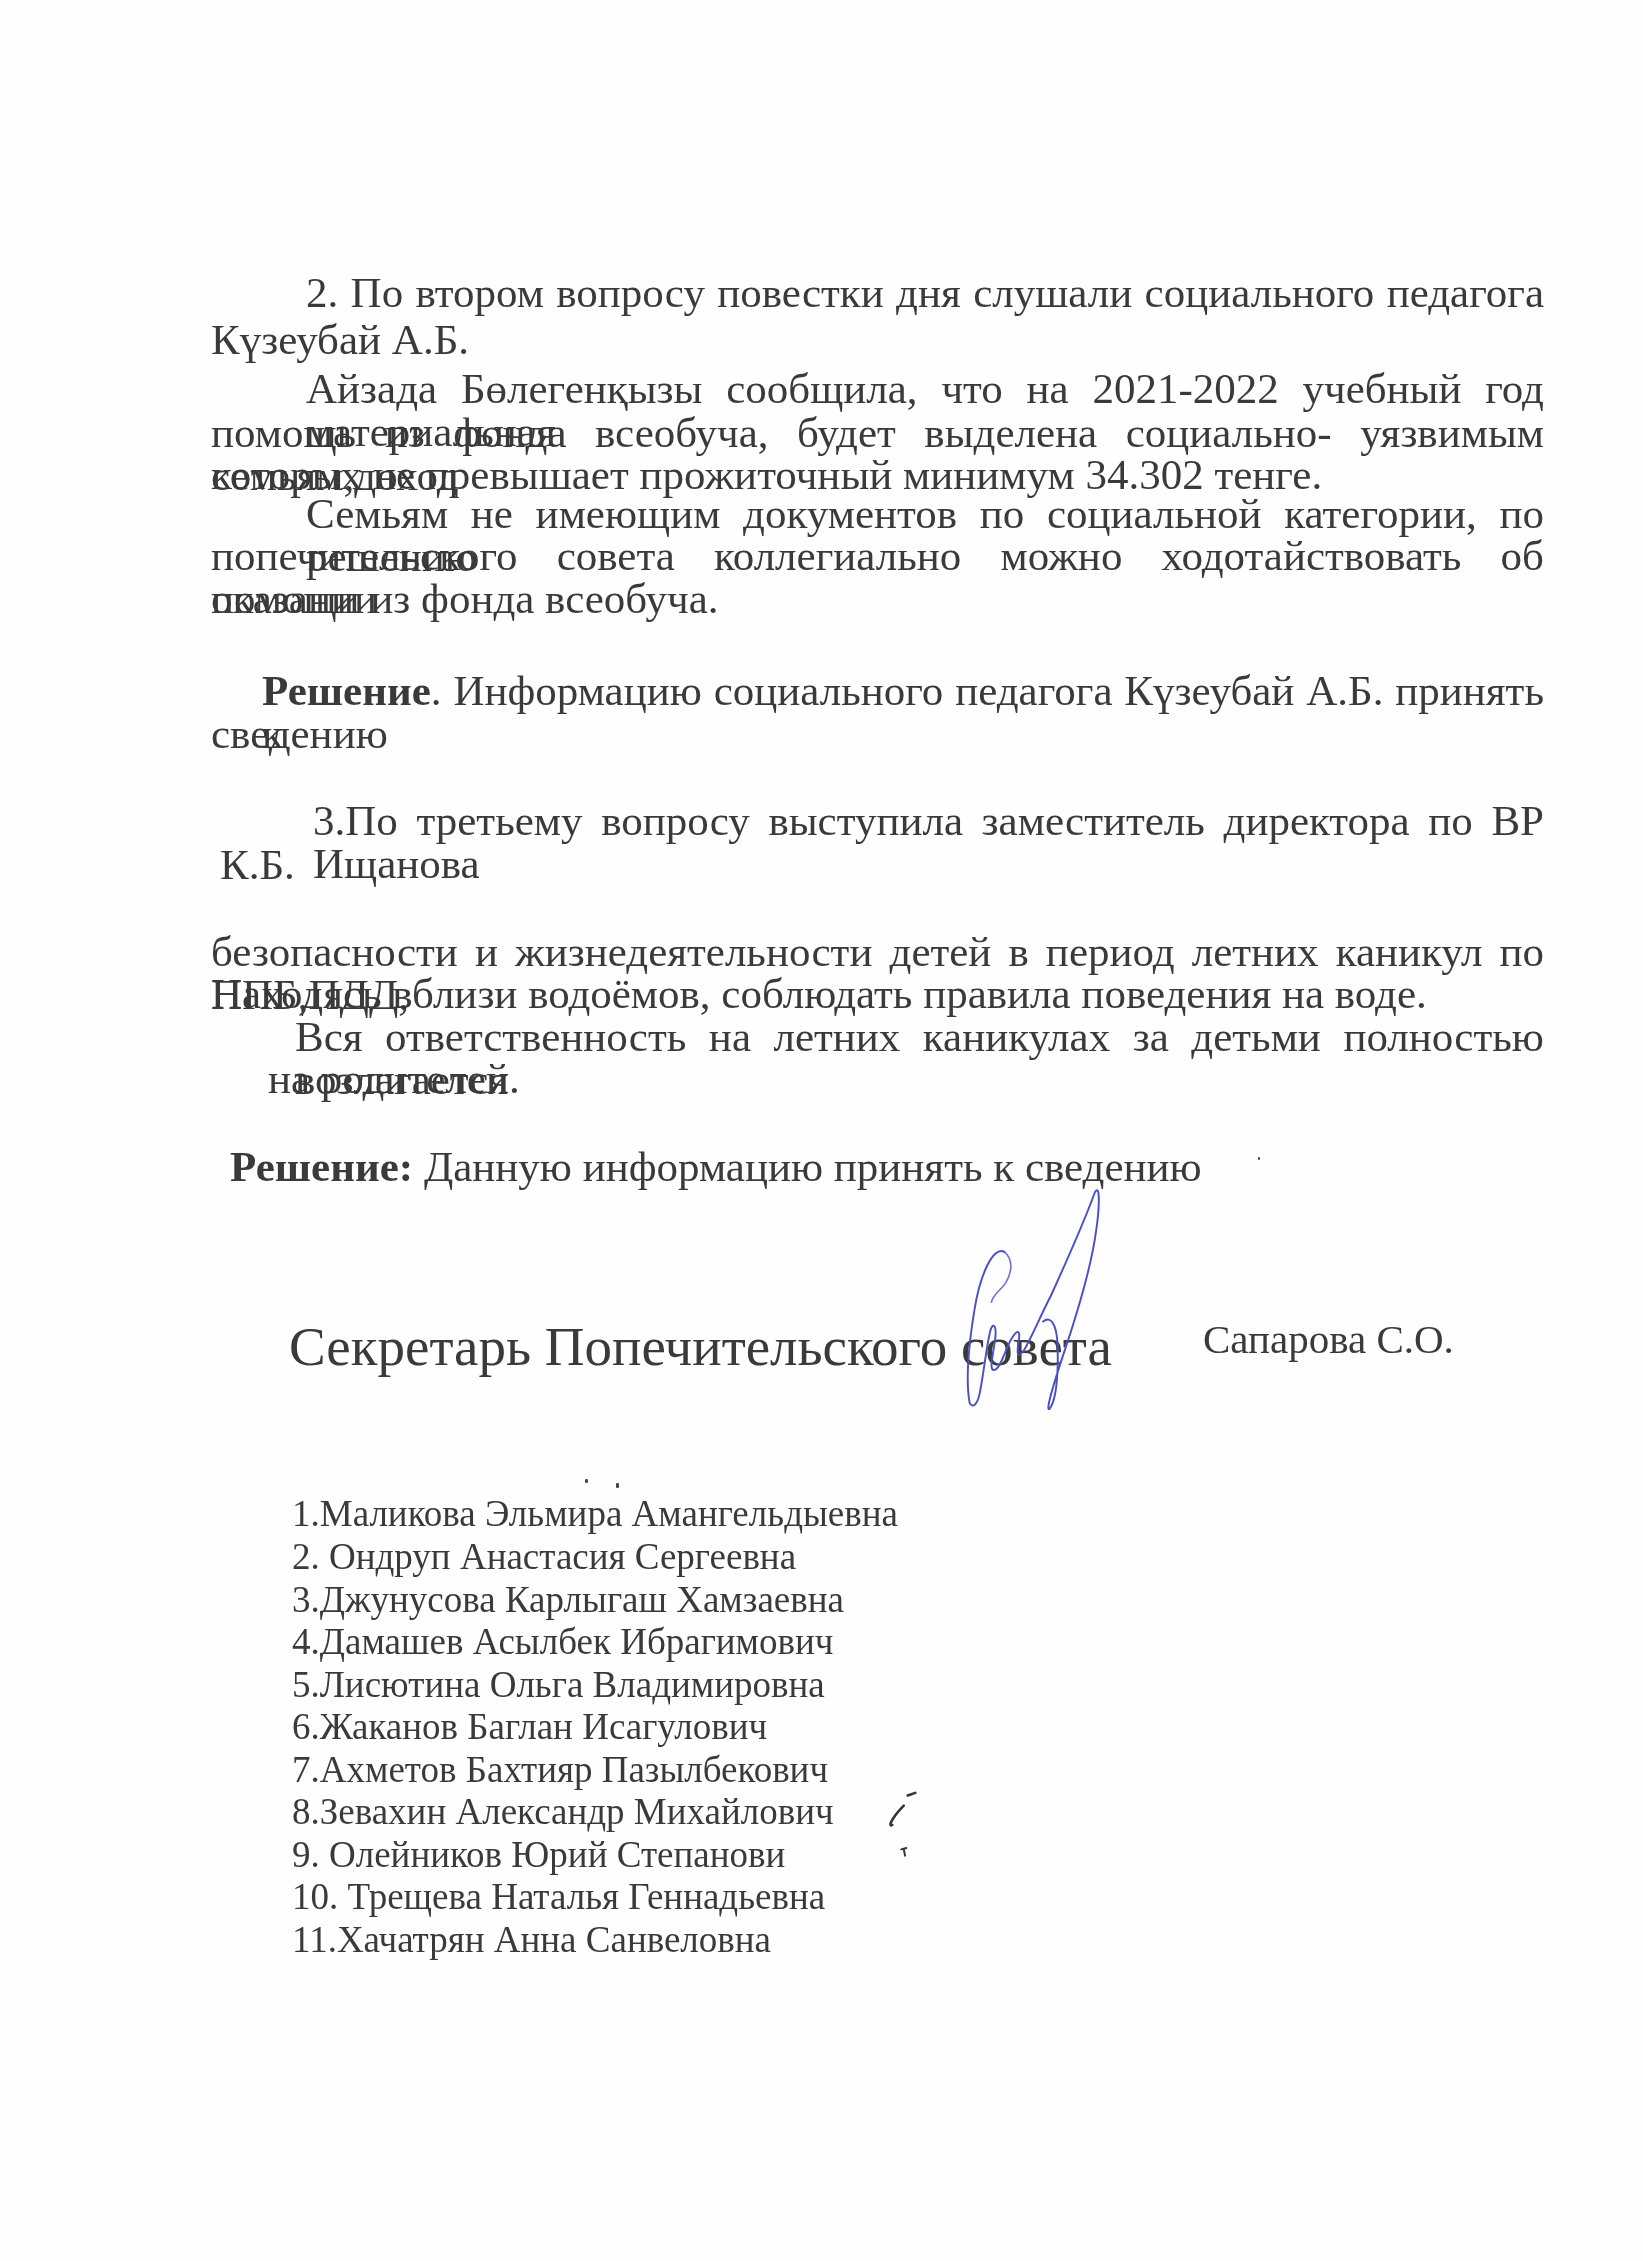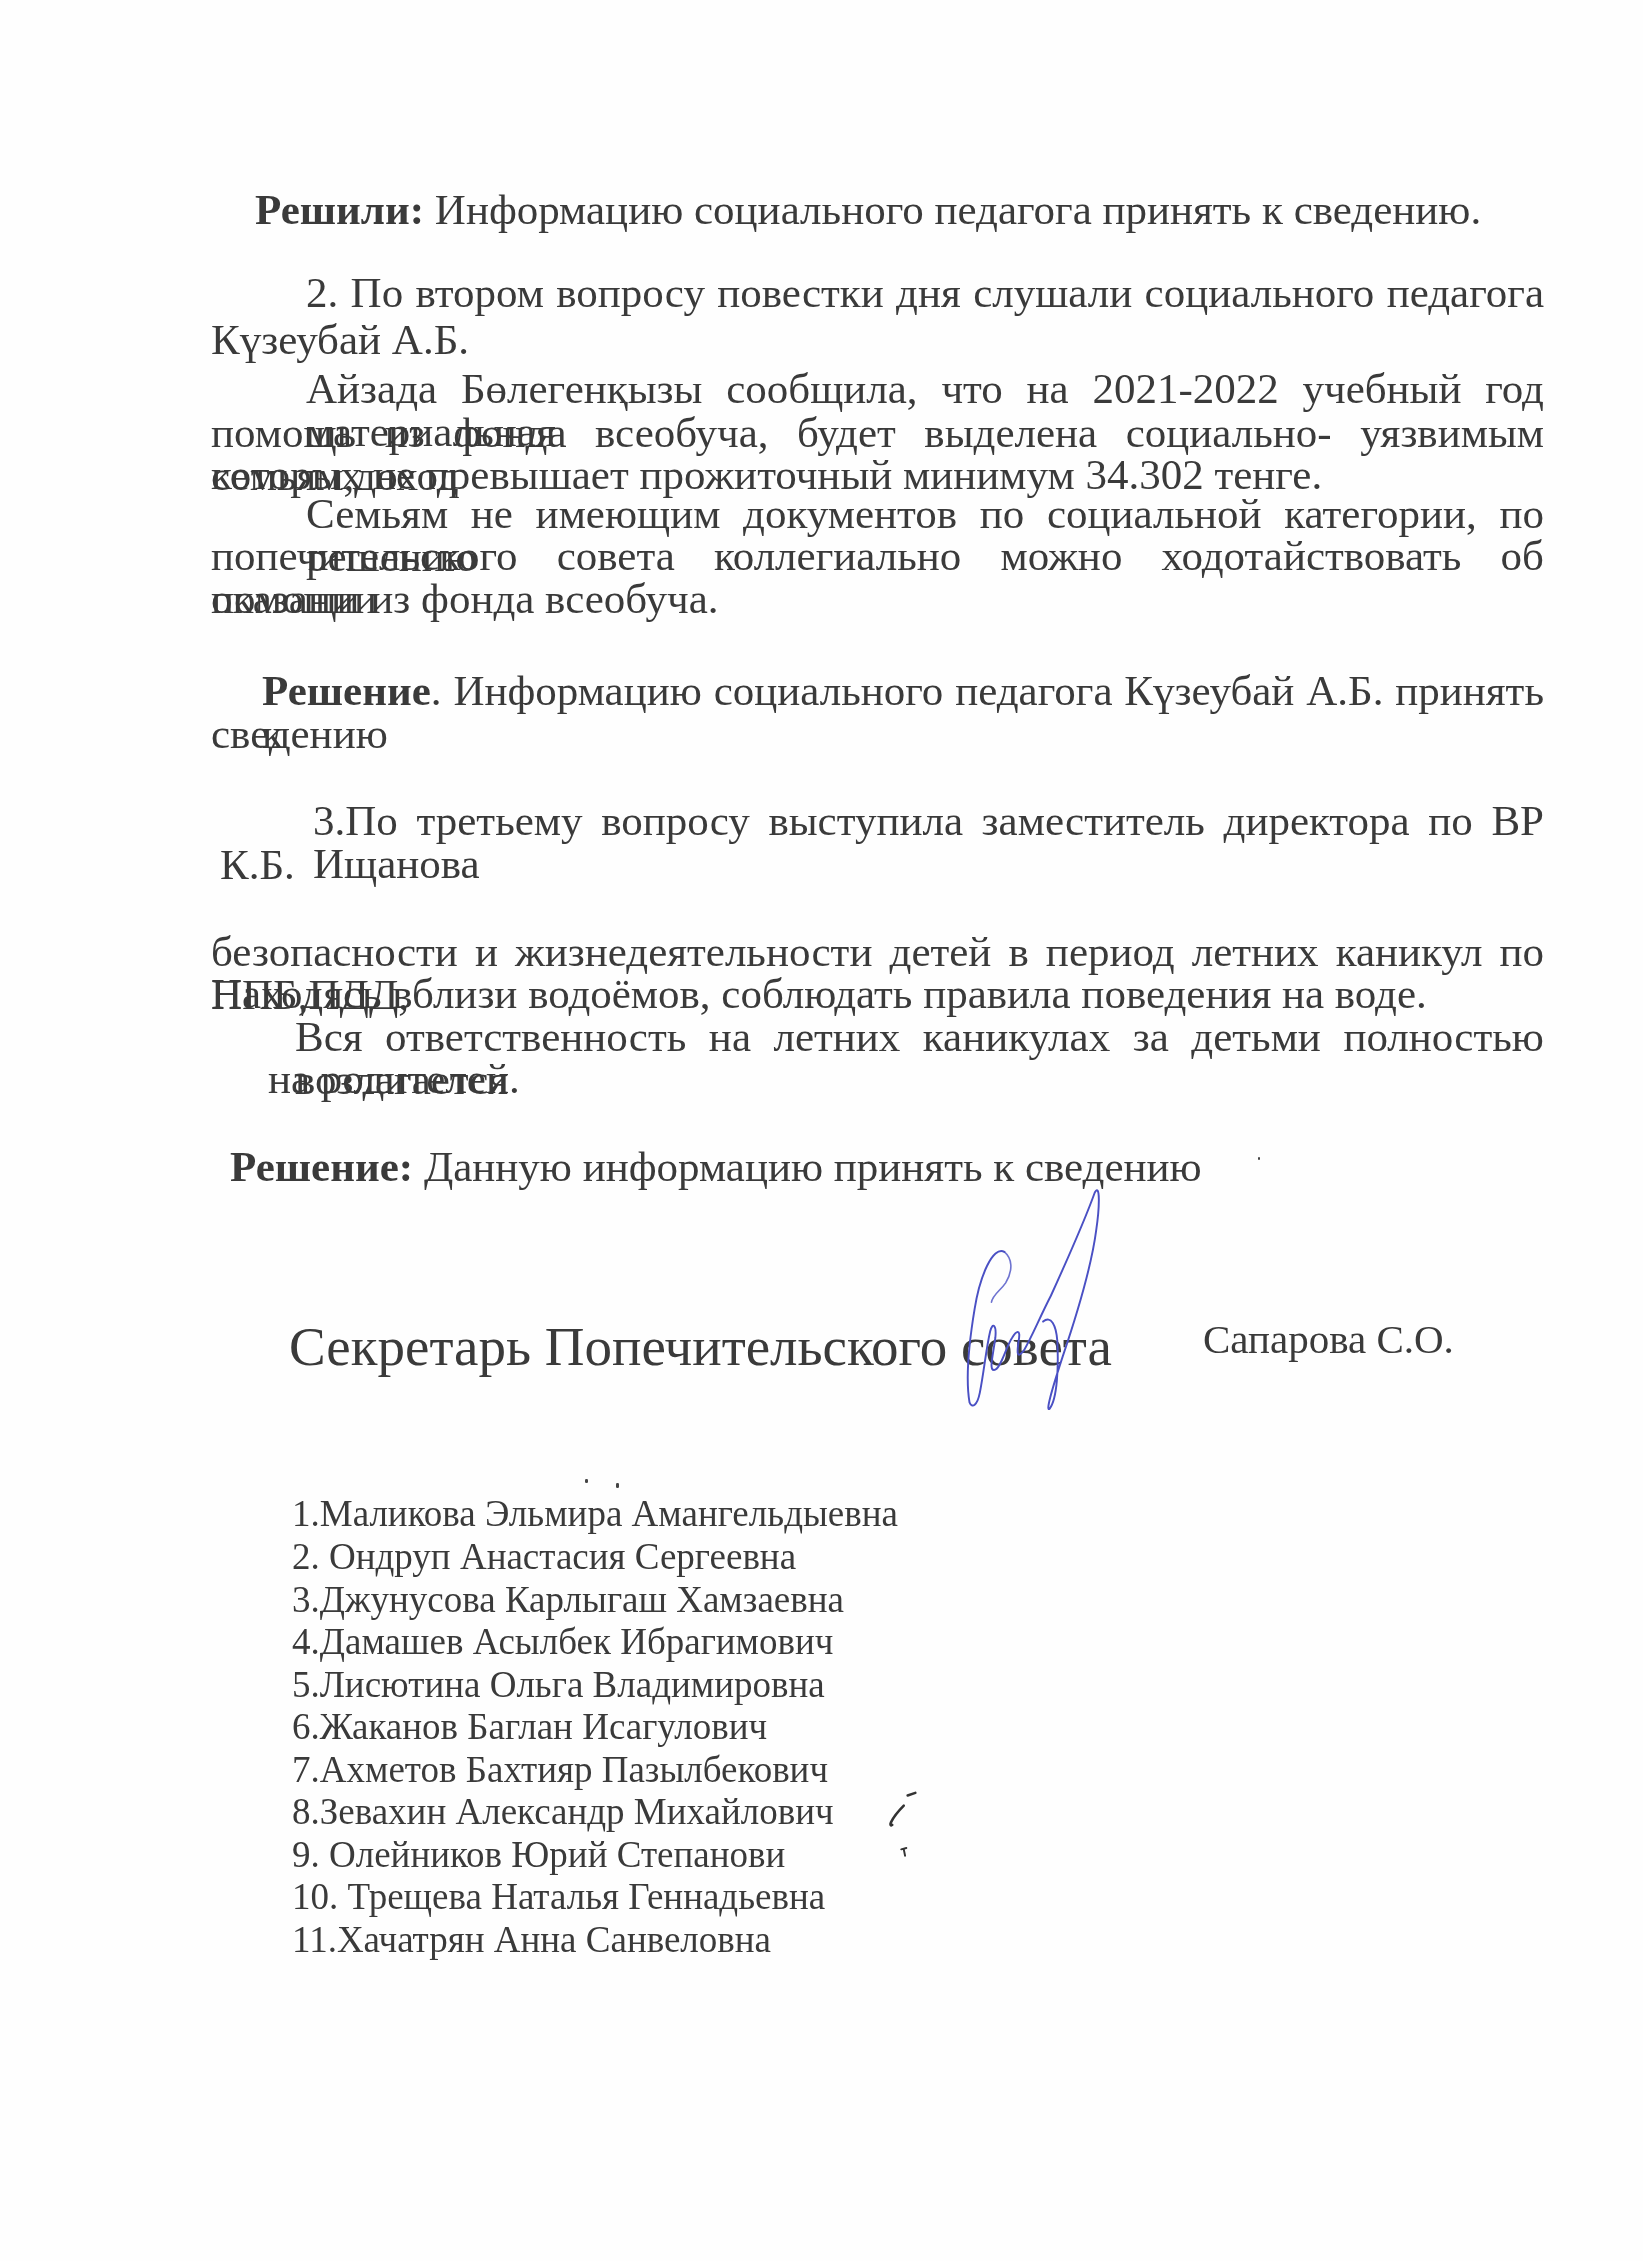--- a/index.html
+++ b/index.html
@@ -52,23 +52,20 @@
       position: absolute;
       background: #444;
       border-radius: 1.3px;
     }
   </style>
 </head>
 <body>
 
 <div class="page">
 
-  <div class="line" style="left:255px; top:188px;">
-    <span class="b">Решили:</span><span> Информацию социального педагога принять к сведению.</span>
-  </div>
 
   <div class="line just" style="left:306px; top:271px; width:1238px;">2. По втором вопросу повестки дня слушали социального педагога</div>
   <div class="line" style="left:211px; top:318px;">Күзеубай А.Б.</div>
 
   <div class="line just" style="left:306px; top:367px; width:1238px;">Айзада Бөлегенқызы сообщила, что на 2021-2022 учебный год материальная</div>
   <div class="line just" style="left:211px; top:411px; width:1333px;">помощь из фонда всеобуча, будет выделена  социально- уязвимым семьям,доход</div>
   <div class="line" style="left:211px; top:453px;">которых   не превышает прожиточный минимум 34.302 тенге.</div>
 
   <div class="line just" style="left:306px; top:492px; width:1238px;">Семьям не имеющим документов по социальной категории, по решению</div>
   <div class="line just" style="left:211px; top:534px; width:1333px;">попечительского совета коллегиально можно ходотайствовать об оказании</div>

